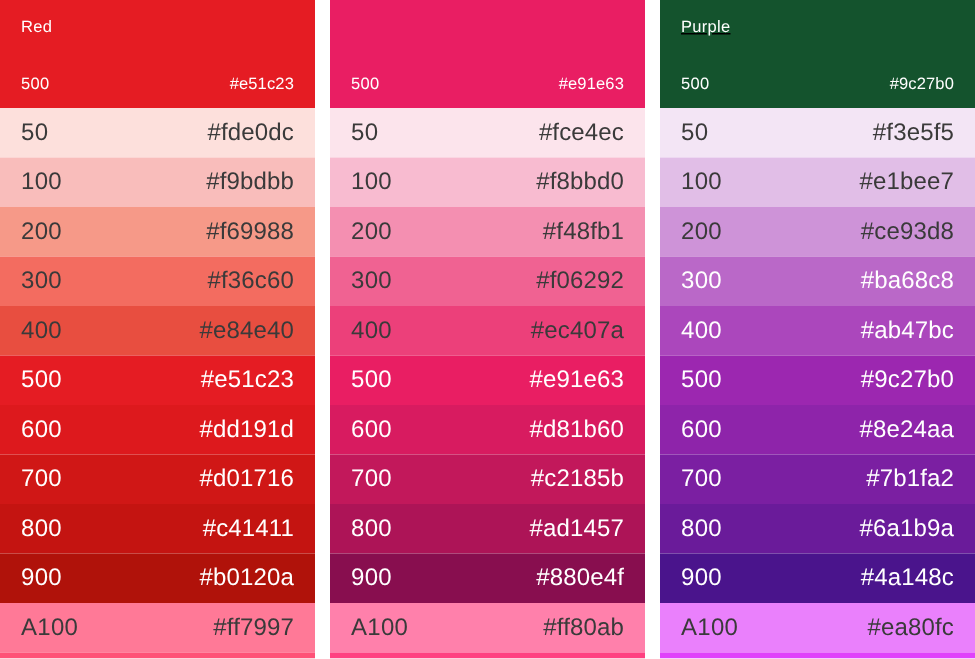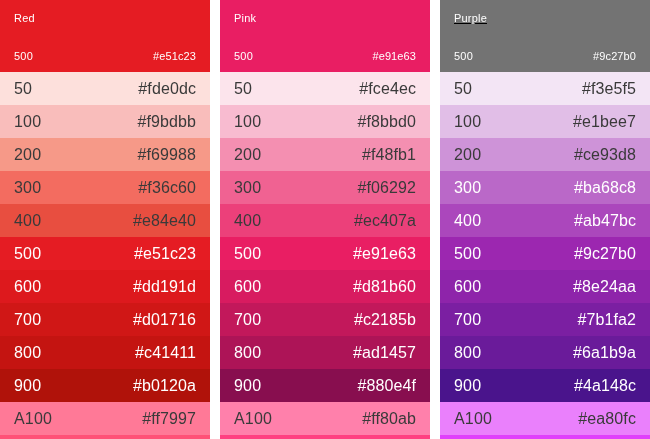--- a/index.html
+++ b/index.html
@@ -135,21 +135,20 @@
         <span class="swatch-hex">#b0120a</span>
       </div>
       <div class="swatch-row on-light" style="background: rgb(255, 121, 151);">
         <span class="swatch-name">A100</span>
         <span class="swatch-hex">#ff7997</span>
       </div>
       <div class="swatch-row on-dark" style="background: rgb(255, 81, 119);"></div>
     </div>
     <div class="palette-column">
       <div class="palette-header" style="background: rgb(233, 30, 99);">
-        <div class="palette-title on-dark">Pink</div>
         <div class="header-footer-row on-dark">
           <span class="swatch-name">500</span>
           <span class="swatch-hex">#e91e63</span>
         </div>
       </div>
       <div class="swatch-row on-light" style="background: rgb(252, 228, 236);">
         <span class="swatch-name">50</span>
         <span class="swatch-hex">#fce4ec</span>
       </div>
       <div class="swatch-row on-light" style="background: rgb(248, 187, 208);">
@@ -188,21 +187,21 @@
         <span class="swatch-name">900</span>
         <span class="swatch-hex">#880e4f</span>
       </div>
       <div class="swatch-row on-light" style="background: rgb(255, 128, 171);">
         <span class="swatch-name">A100</span>
         <span class="swatch-hex">#ff80ab</span>
       </div>
       <div class="swatch-row on-dark" style="background: rgb(255, 64, 129);"></div>
     </div>
     <div class="palette-column">
-      <div class="palette-header" style="background: #737373; text-decoration: underline;">
+      <div class="palette-header" style="background: #14532d; text-decoration: underline;">
         <div class="palette-title on-dark">Purple</div>
         <div class="header-footer-row on-dark">
           <span class="swatch-name">500</span>
           <span class="swatch-hex">#9c27b0</span>
         </div>
       </div>
       <div class="swatch-row on-light" style="background: rgb(243, 229, 245);">
         <span class="swatch-name">50</span>
         <span class="swatch-hex">#f3e5f5</span>
       </div>

